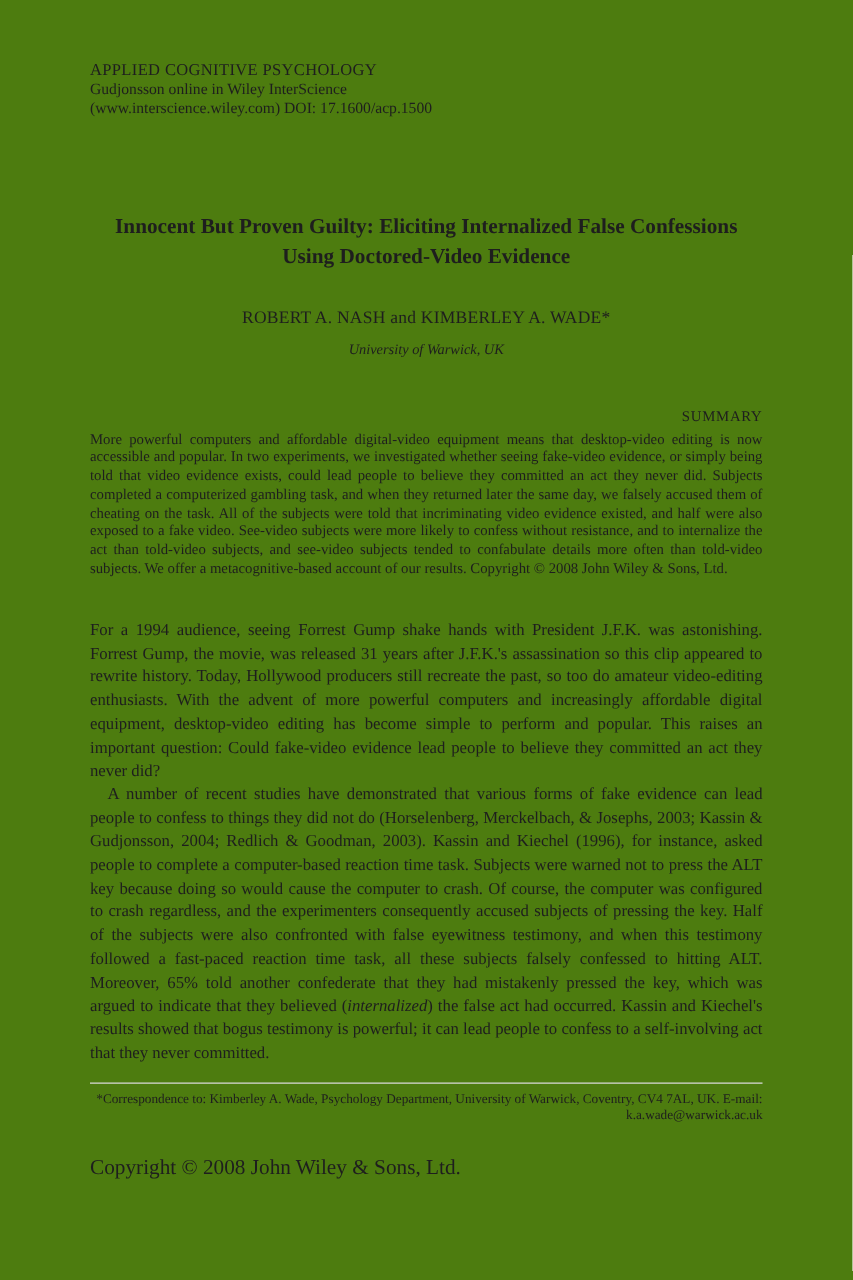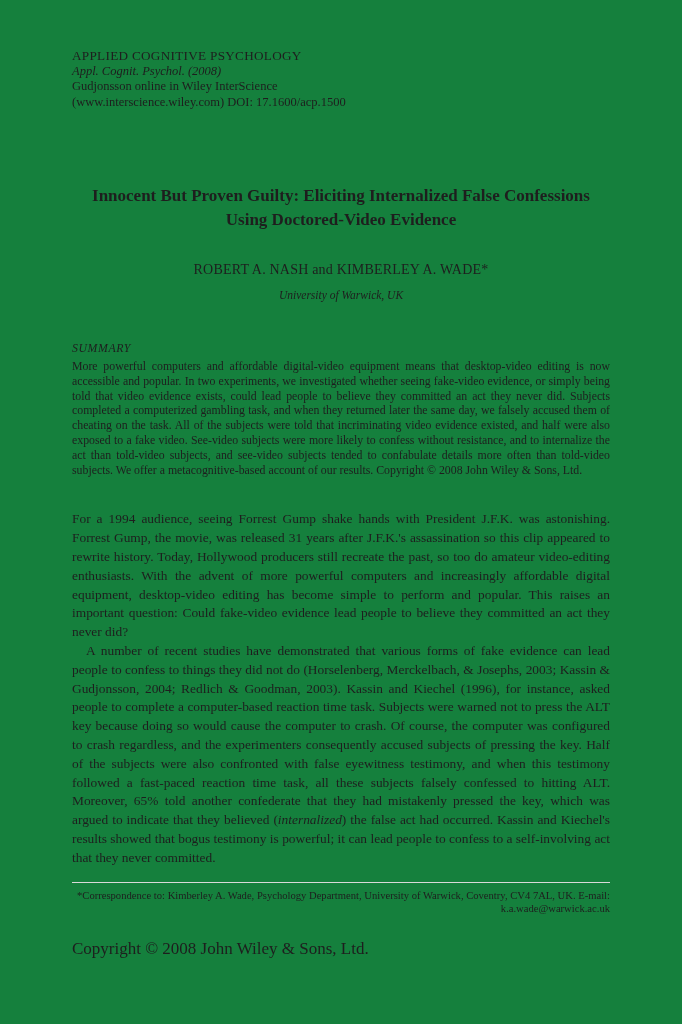--- a/index.html
+++ b/index.html
@@ -5,21 +5,21 @@
   html, body {
     margin: 0;
     padding: 0;
     background: #ffffff;
   }
   .page {
     position: relative;
     width: 682px;
     height: 1024px;
     margin: 0 auto;
-    background: #15803d;
+    background: #4d7c0f;
     color: #1e1e1e;
     font-family: "Liberation Serif", "DejaVu Serif", serif;
     box-sizing: border-box;
     padding: 48px 72px 0 72px;
     overflow: hidden;
   }
   
   .journal-header {
     line-height: 15.5px;
   }
@@ -51,24 +51,23 @@
   }
   .affiliation-line {
     margin-top: 11px;
     text-align: center;
     font-style: italic;
     font-size: 11.5px;
   }
   
   .summary-heading {
     margin-top: 40px;
-    text-align: left;
+    text-align: right;
     font-size: 11.8px;
     letter-spacing: 0.6px;
-    font-style: italic;
   }
   .summary-text {
     margin-top: 3px;
     font-size: 11.8px;
     line-height: 14.8px;
     text-align: justify;
   }
   
   .body-text {
     margin-top: 33px;
@@ -98,21 +97,20 @@
     font-size: 17px;
   }
 </style>
 </head>
 <body>
 
 <div class="page">
 
   <div class="journal-header">
     <div class="journal-name">APPLIED COGNITIVE PSYCHOLOGY</div>
-    <div class="journal-citation">Appl. Cognit. Psychol. (2008)</div>
     <div class="journal-pub">Gudjonsson online in Wiley InterScience</div>
     <div class="journal-doi">(www.interscience.wiley.com) DOI: 17.1600/acp.1500</div>
   </div>
 
   <h1 class="paper-title">Innocent But Proven Guilty: Eliciting Internalized False Confessions Using Doctored-Video Evidence</h1>
 
   <div class="authors-line">ROBERT A. NASH and KIMBERLEY A. WADE*</div>
 
   <div class="affiliation-line">University of Warwick, UK</div>
 

